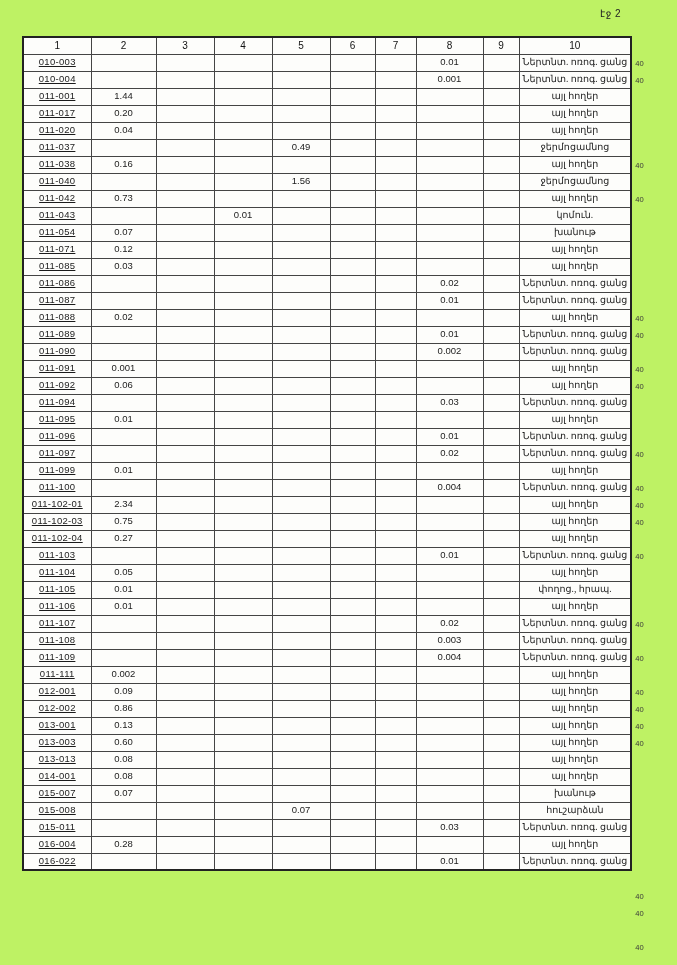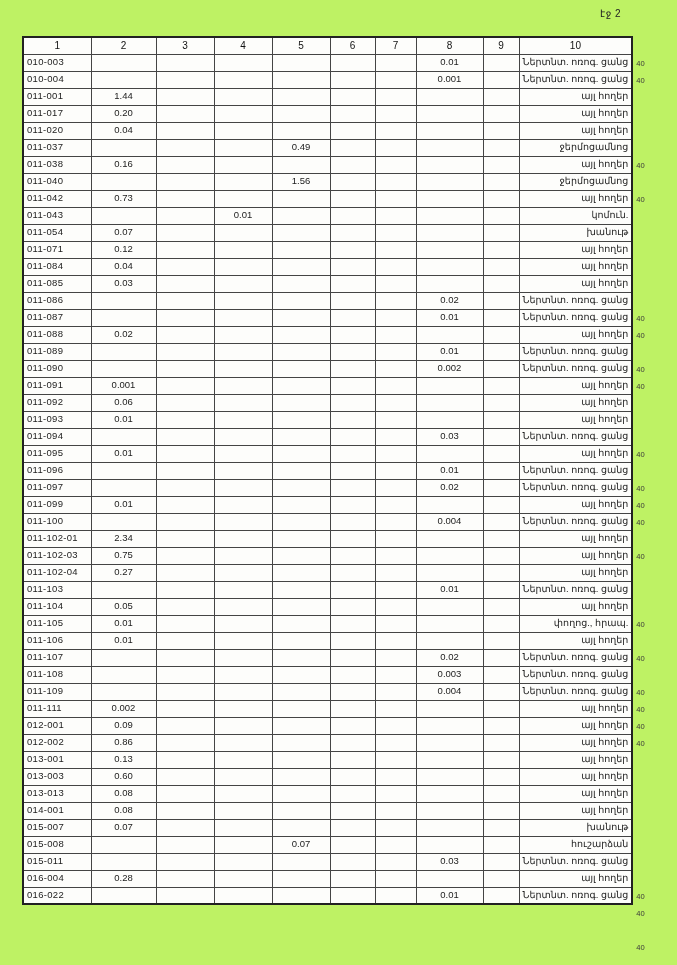--- a/index.html
+++ b/index.html
@@ -40,23 +40,23 @@
     white-space:nowrap;
     overflow:hidden;
     color:#1b1b1b;
   }
   table.data th {
     font-weight:normal;
     font-size:10px;
     text-align:center;
     color:#111;
   }
-  td.c1  { text-align:left;  font-size:9.3px; letter-spacing:0.3px; }
+  td.c1  { text-align:center;  font-size:9.3px; letter-spacing:0.3px;text-decoration:underline; }
   td.c2, td.c3, td.c4, td.c5, td.c6, td.c7, td.c8, td.c9 { text-align:center; }
-  td.c10 { text-align:right; font-size:8.6px; }
+  td.c10 { text-align:center; font-size:8.6px;font-family:Liberation Serif, serif; }
   .notes {
     margin-left:3px;
     padding-top:19px;
   }
   .note-item {
     height:17px;
     line-height:17px;
     font-size:7.6px;
     color:#3a3a3a;
     white-space:nowrap;
@@ -234,32 +234,20 @@
             <td class="c3"></td>
             <td class="c4"></td>
             <td class="c5"></td>
             <td class="c6"></td>
             <td class="c7"></td>
             <td class="c8"></td>
             <td class="c9"></td>
             <td class="c10">այլ հողեր</td>
           </tr>
           <tr>
-            <td class="c1">011-084</td>
-            <td class="c2">0.04</td>
-            <td class="c3"></td>
-            <td class="c4"></td>
-            <td class="c5"></td>
-            <td class="c6"></td>
-            <td class="c7"></td>
-            <td class="c8"></td>
-            <td class="c9"></td>
-            <td class="c10">այլ հողեր</td>
-          </tr>
-          <tr>
             <td class="c1">011-085</td>
             <td class="c2">0.03</td>
             <td class="c3"></td>
             <td class="c4"></td>
             <td class="c5"></td>
             <td class="c6"></td>
             <td class="c7"></td>
             <td class="c8"></td>
             <td class="c9"></td>
             <td class="c10">այլ հողեր</td>
@@ -332,32 +320,20 @@
             <td class="c5"></td>
             <td class="c6"></td>
             <td class="c7"></td>
             <td class="c8"></td>
             <td class="c9"></td>
             <td class="c10">այլ հողեր</td>
           </tr>
           <tr>
             <td class="c1">011-092</td>
             <td class="c2">0.06</td>
-            <td class="c3"></td>
-            <td class="c4"></td>
-            <td class="c5"></td>
-            <td class="c6"></td>
-            <td class="c7"></td>
-            <td class="c8"></td>
-            <td class="c9"></td>
-            <td class="c10">այլ հողեր</td>
-          </tr>
-          <tr>
-            <td class="c1">011-093</td>
-            <td class="c2">0.01</td>
             <td class="c3"></td>
             <td class="c4"></td>
             <td class="c5"></td>
             <td class="c6"></td>
             <td class="c7"></td>
             <td class="c8"></td>
             <td class="c9"></td>
             <td class="c10">այլ հողեր</td>
           </tr>
           <tr>

